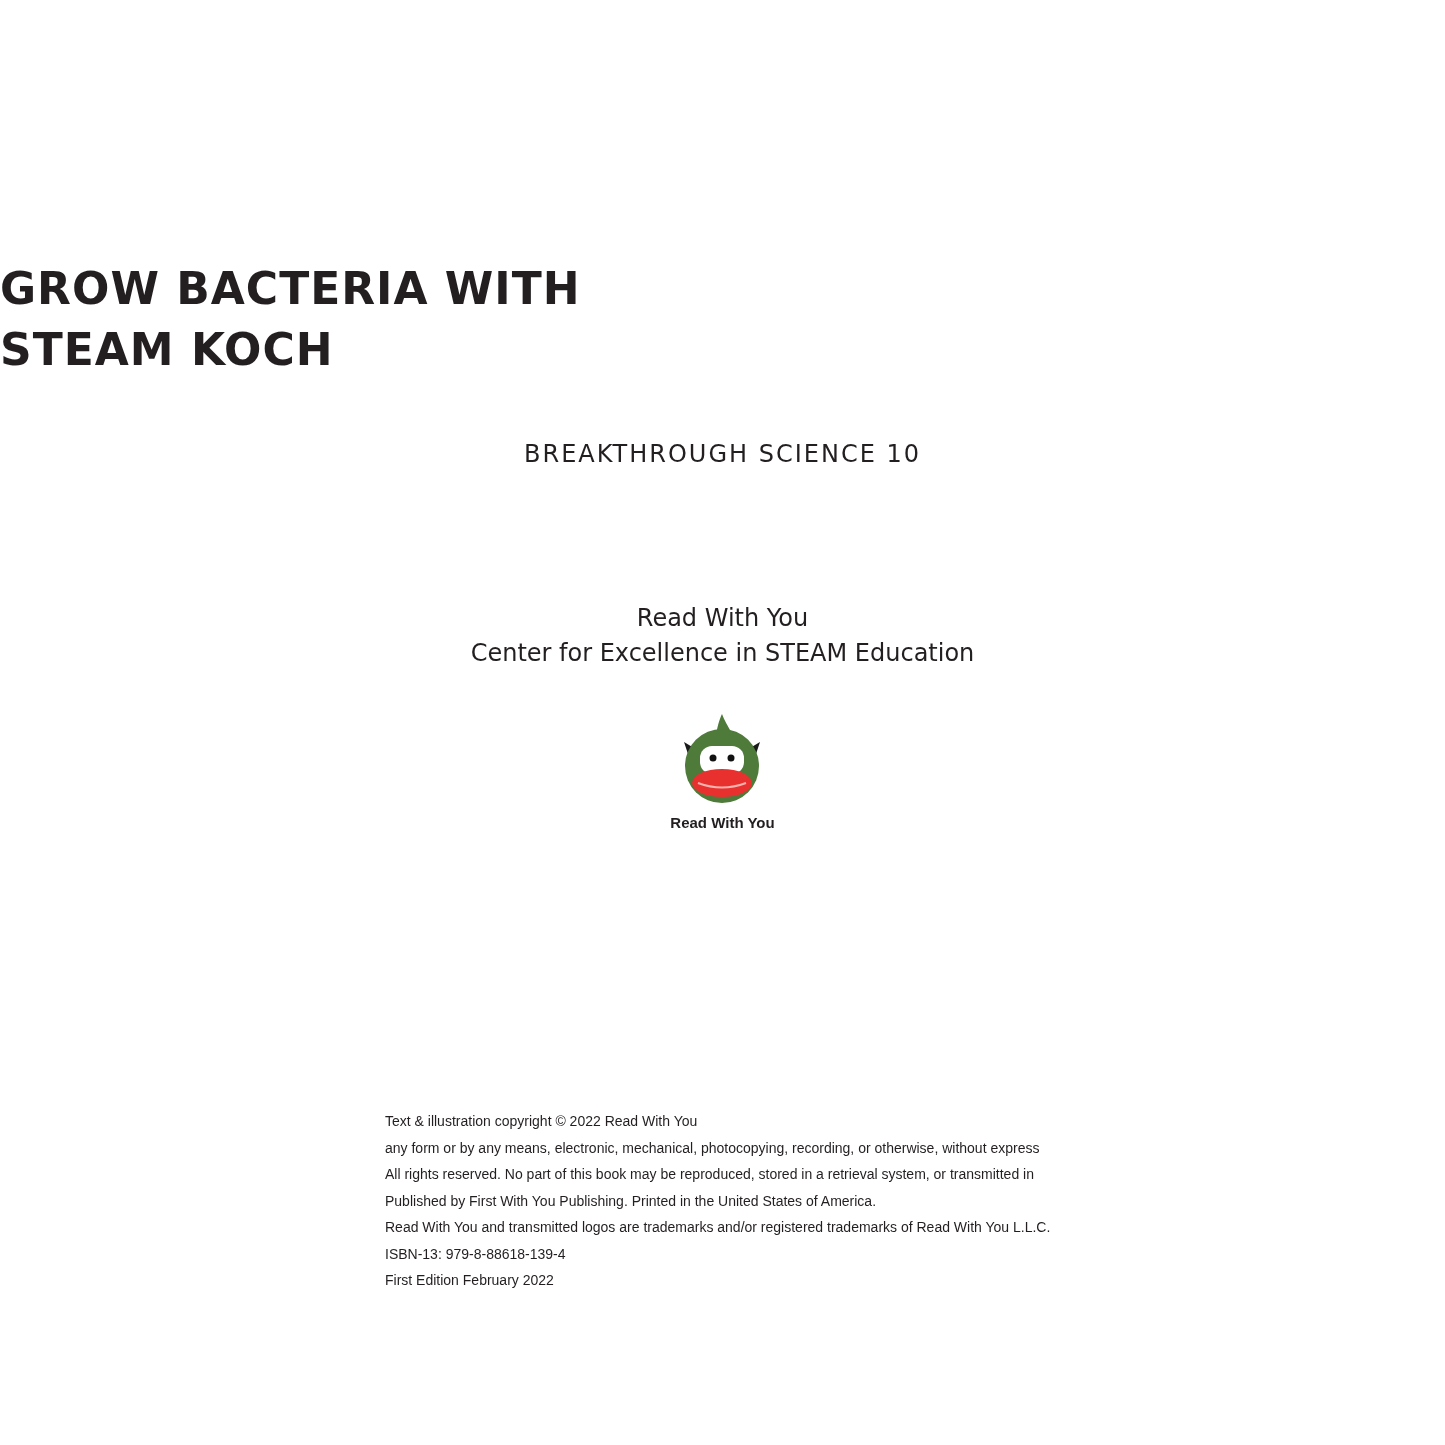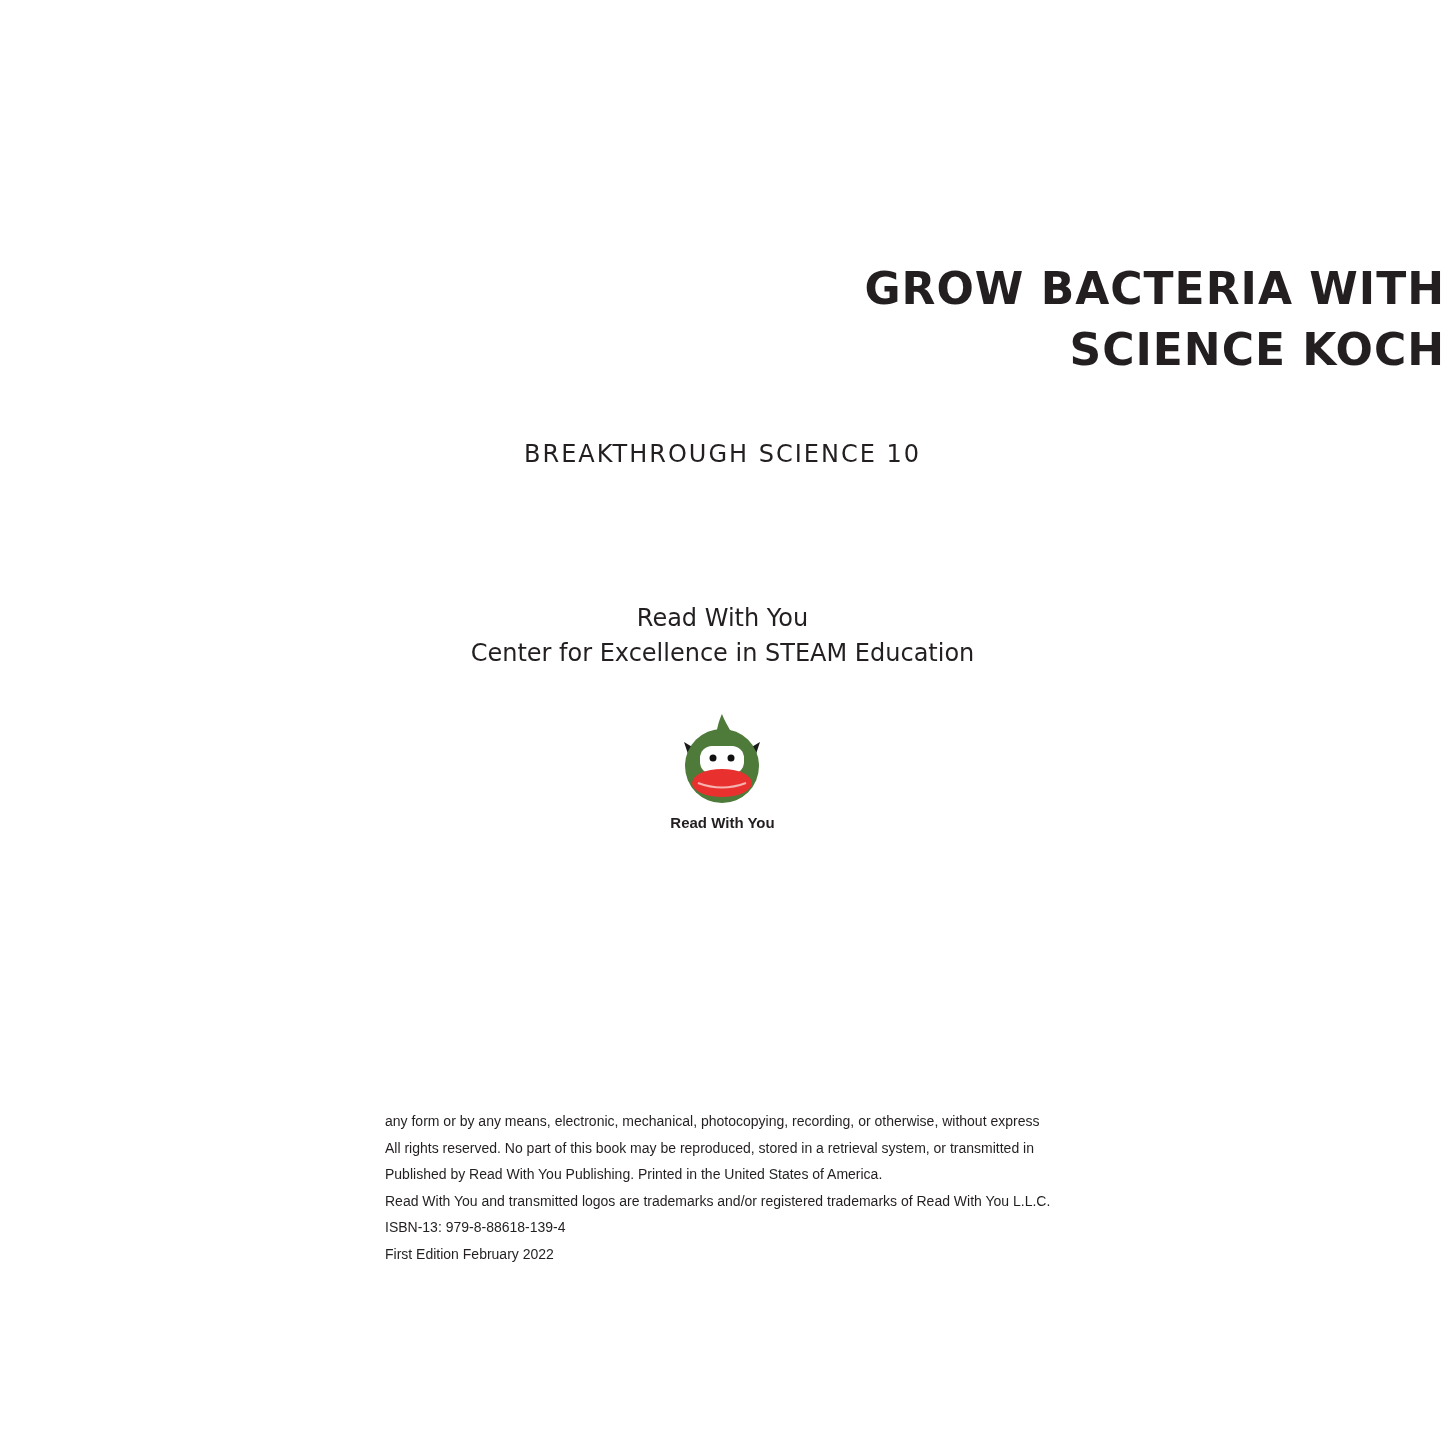--- a/index.html
+++ b/index.html
@@ -1,18 +1,18 @@
 <!DOCTYPE html>
 <html><head>
 <meta charset="utf-8">
 <style>
   html, body { margin: 0; padding: 0; background: #ffffff; }
   body { width: 1445px; height: 1445px; position: relative; overflow: hidden; color: #231f20; }
   .title {
-    position: absolute; left: 0; width: 1445px; text-align: right;
+    position: absolute; left: 0; width: 1445px; text-align: left;
     font-family: "DejaVu Sans", sans-serif; font-weight: bold;
     font-size: 44px; letter-spacing: 1px; line-height: 61px; color: #231f20;
   }
   .title-1 { top: 258px; }
   .title-2 { top: 319px; }
   .series {
     position: absolute; top: 440px; left: 0; width: 1445px; text-align: center;
     font-family: "DejaVu Sans", sans-serif; font-size: 24px; letter-spacing: 2px; color: #231f20;
   }
   .publisher {
@@ -29,21 +29,21 @@
   .copyright {
     position: absolute; left: 385px; top: 1108px; width: 700px;
     font-family: "Liberation Sans", sans-serif; font-size: 14px; line-height: 26.5px; color: #231f20;
   }
   .copyright div { white-space: nowrap; }
 </style>
 </head>
 <body>
 
 <div class="title title-1">GROW BACTERIA WITH</div>
-<div class="title title-2">SCIENCE KOCH</div>
+<div class="title title-2">STEAM KOCH</div>
 
 <div class="series">BREAKTHROUGH SCIENCE 10</div>
 
 <div class="publisher pub-1">Read With You</div>
 <div class="publisher pub-2">Center for Excellence in STEAM Education</div>
 
 <svg class="logo" viewBox="0 0 84 95" xmlns="http://www.w3.org/2000/svg">
 
   <path d="M4 30 L14 36 L10 48 Z" fill="#1a1a1a"></path>
   <path d="M80 30 L70 36 L74 48 Z" fill="#1a1a1a"></path>
@@ -56,19 +56,20 @@
 
   <circle cx="33" cy="46" r="3.5" fill="#111111"></circle>
   <circle cx="51" cy="46" r="3.5" fill="#111111"></circle>
 
   <ellipse cx="42" cy="71" rx="30" ry="14" fill="#e8312f"></ellipse>
   <path d="M18 71 Q42 80 66 71" stroke="#f6b3b0" stroke-width="2" fill="none"></path>
 </svg>
 <div class="logo-text">Read With You</div>
 
 <div class="copyright">
+  <div>Text &amp; illustration copyright © 2022 Read With You</div>
   <div>any form or by any means, electronic, mechanical, photocopying, recording, or otherwise, without express</div>
   <div>All rights reserved.  No part of this book may be reproduced, stored in a retrieval system, or transmitted in</div>
-  <div>Published by Read With You Publishing.  Printed in the United States of America.</div>
+  <div>Published by First With You Publishing.  Printed in the United States of America.</div>
   <div>Read With You and transmitted logos are trademarks and/or registered trademarks of Read With You L.L.C.</div>
   <div>ISBN-13: 979-8-88618-139-4</div>
   <div>First Edition February 2022</div>
 </div>
 
 </body></html>

